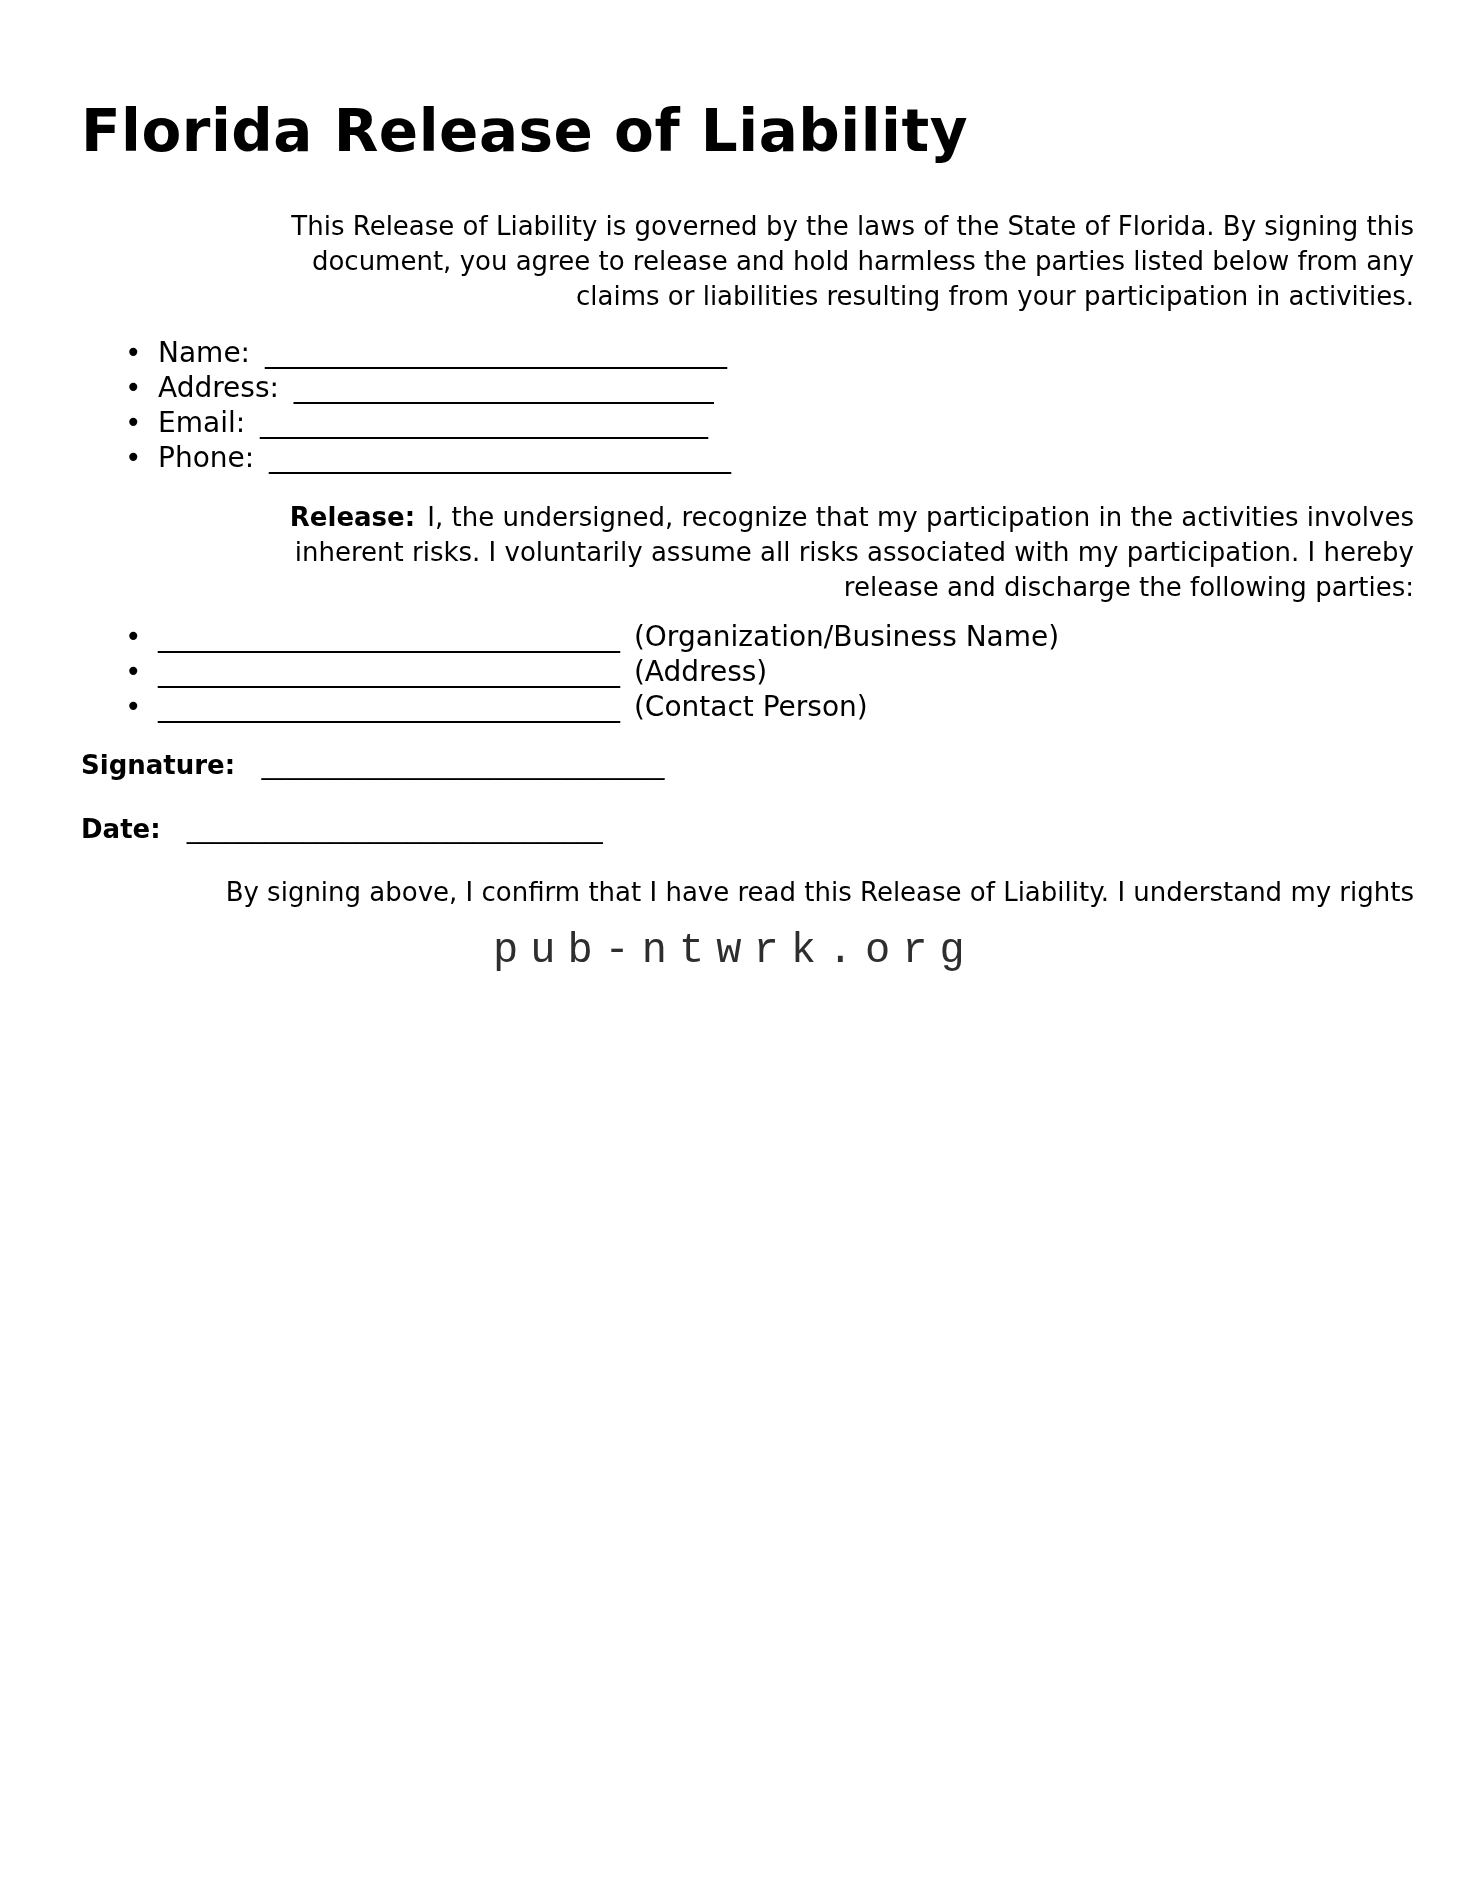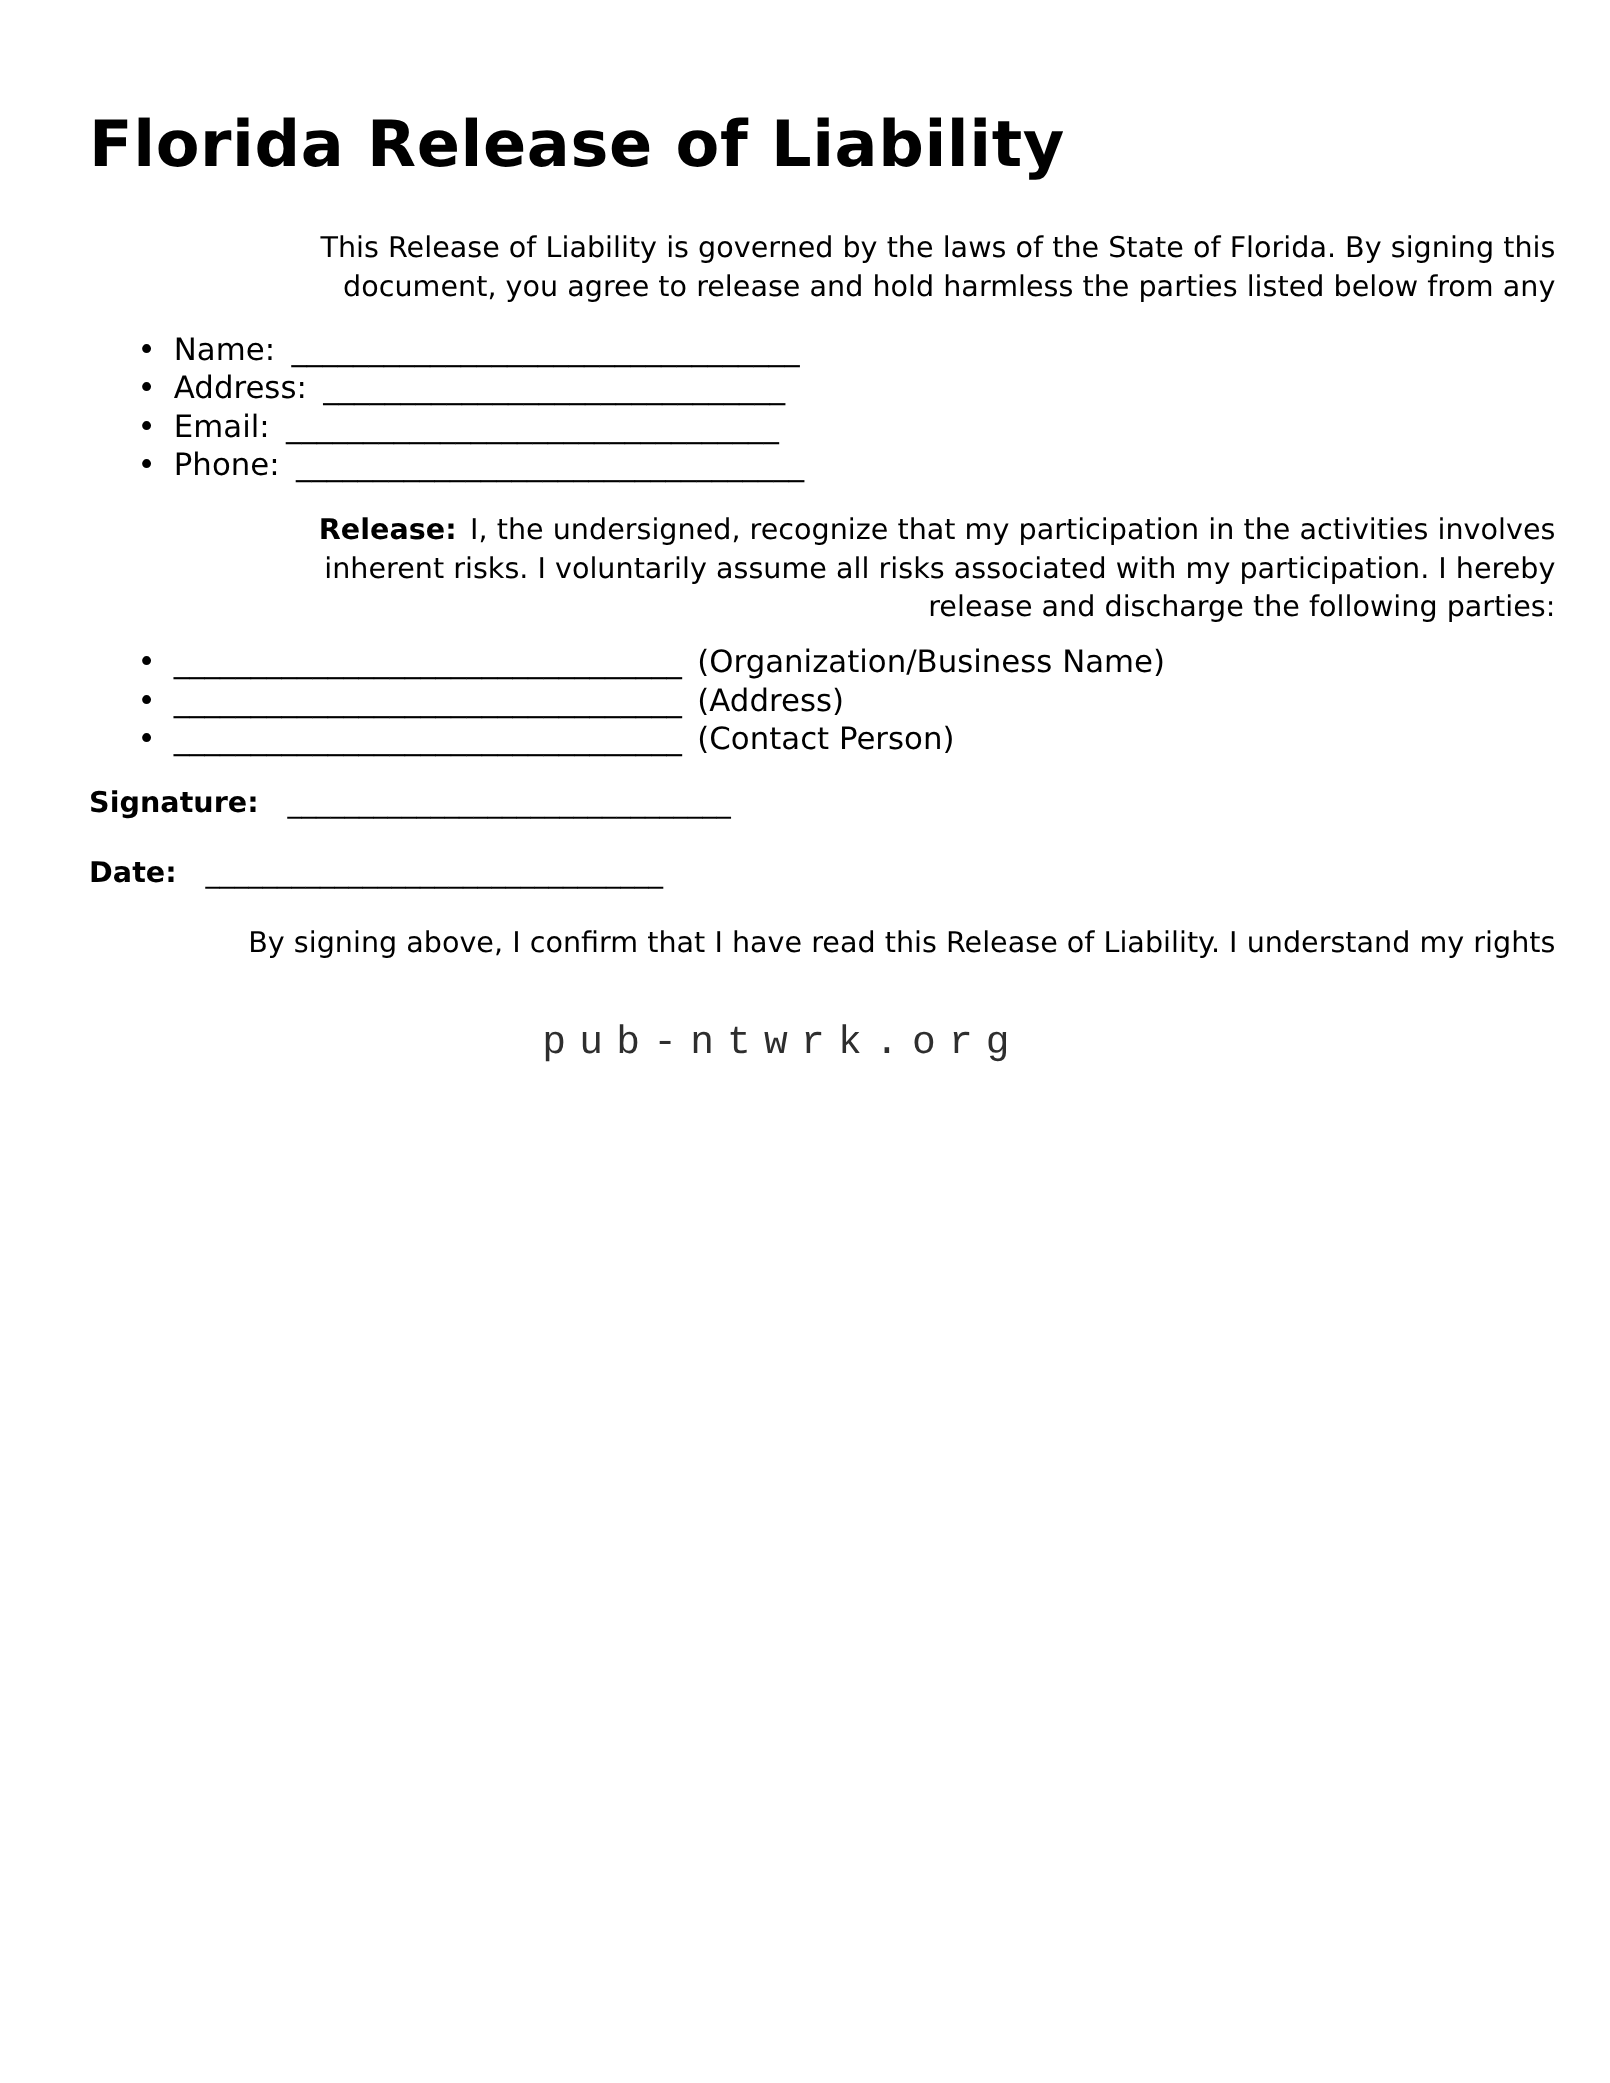--- a/index.html
+++ b/index.html
@@ -77,38 +77,39 @@
     font-weight: 700;
     margin-right: 18px;
   }
   .field-label { margin-right: 6px; }
   .closing-para { margin-top: 28px; }
   .watermark {
     position: absolute;
     left: 493px;
     top: 930px;
     font-family: "Liberation Mono", "DejaVu Sans Mono", monospace;
-    font-size: 36px;
+    font-size: 42px;
     line-height: 1;
     letter-spacing: 12px;
     color: #2e2e2e;
     white-space: nowrap;
     pointer-events: none;
   }
 </style>
 </head>
 <body>
 
 <div class="page">
 
   <h1 class="doc-title">Florida Release of Liability</h1>
 
   <div class="para intro">
     <div class="body-line">This Release of Liability is governed by the laws of the State of Florida. By signing this</div>
     <div class="body-line">document, you agree to release and hold harmless the parties listed below from any</div>
+    <div class="body-line">claims or liabilities resulting from your participation in activities.</div>
   </div>
 
 
   <ul class="blist">
     <li><span class="field-label">Name:</span> <span>_________________________________</span></li>
     <li><span class="field-label">Address:</span> <span>______________________________</span></li>
     <li><span class="field-label">Email:</span> <span>________________________________</span></li>
     <li><span class="field-label">Phone:</span> <span>_________________________________</span></li>
   </ul>
 

